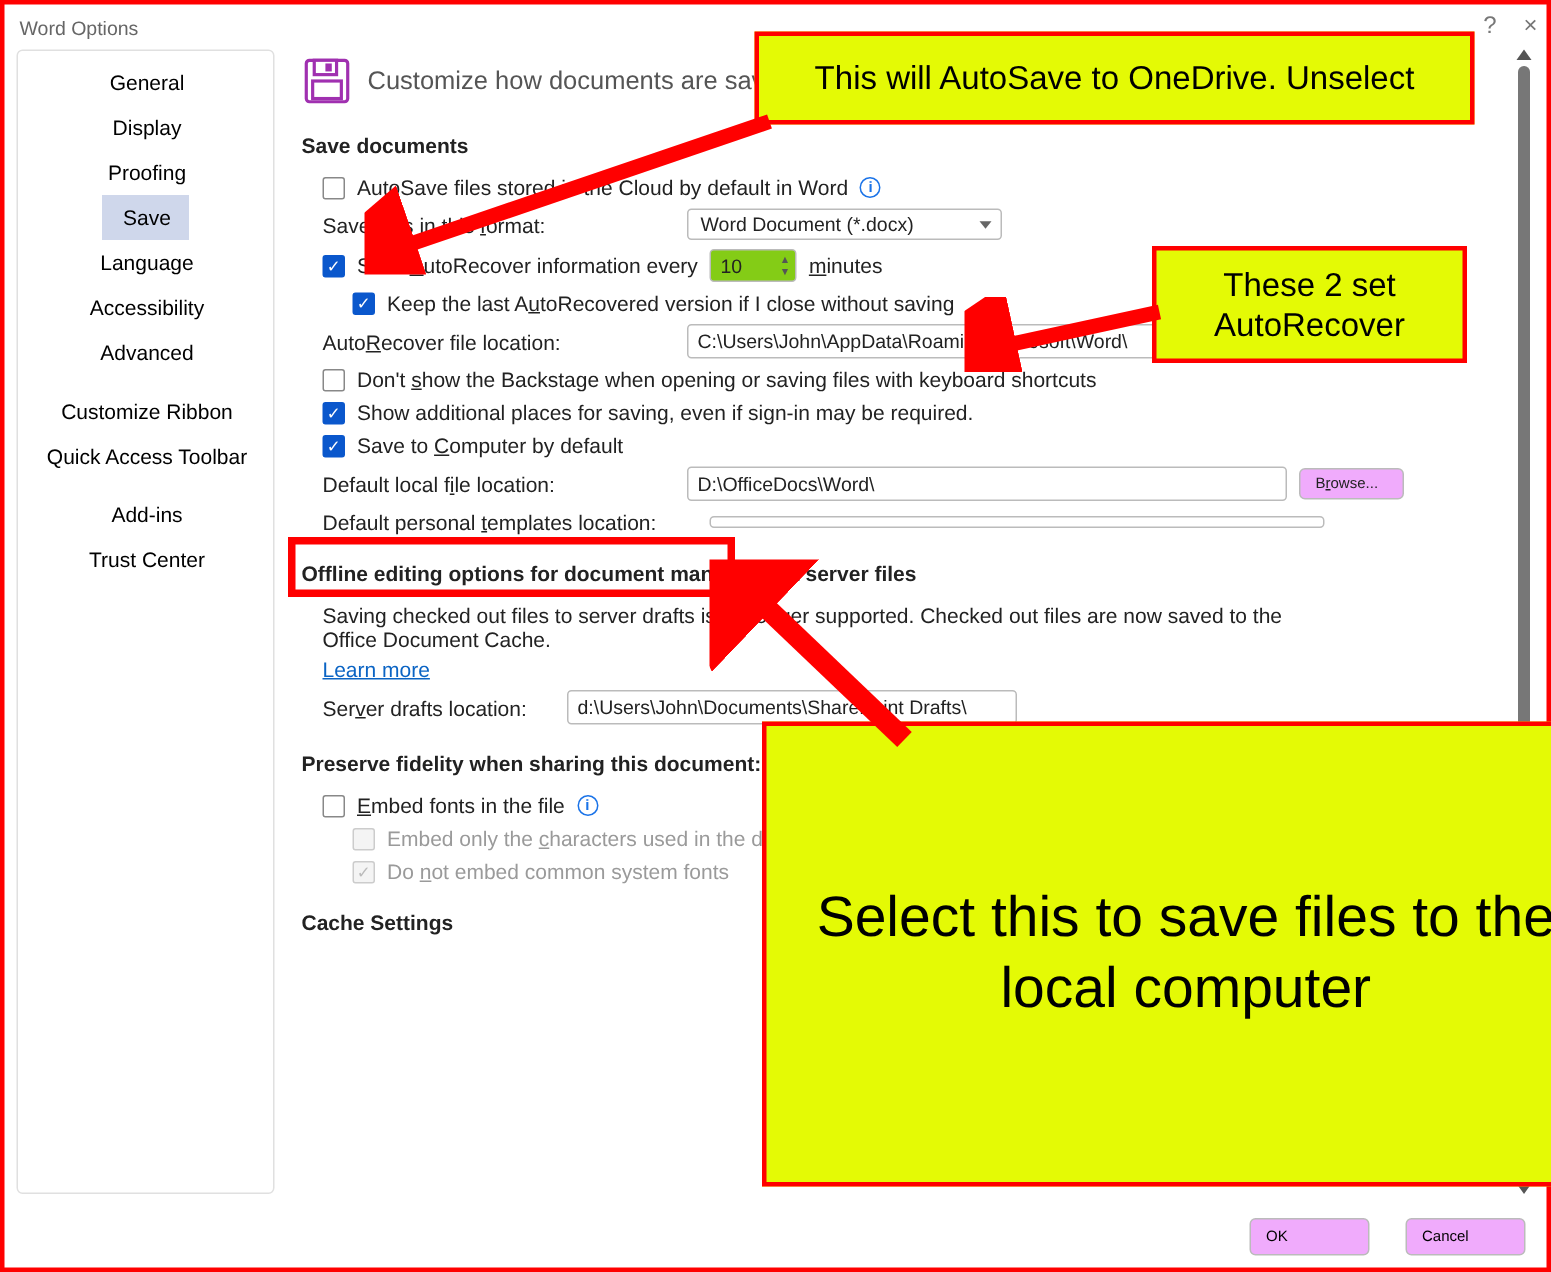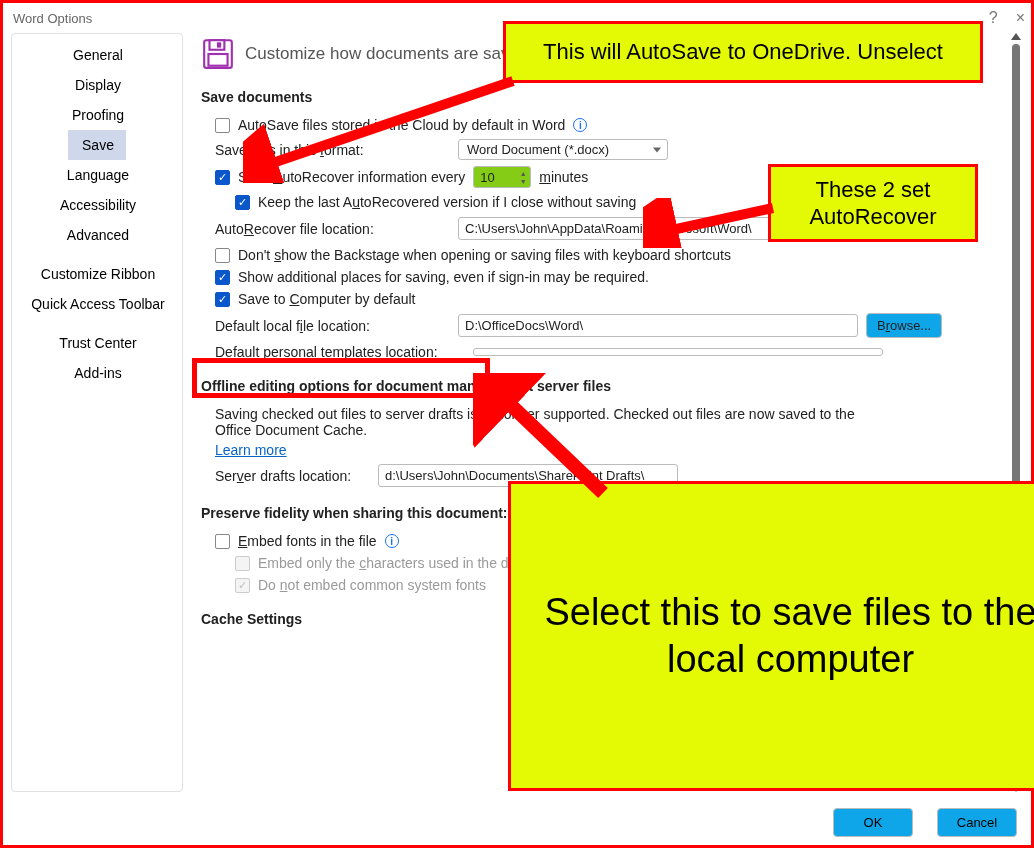--- a/index.html
+++ b/index.html
@@ -26,21 +26,21 @@
   .chk.disabled { border-color: #ccc; background: #f4f4f4; color:#bbb; }
   .chk.checked::after, .chk.disabled.checked::after { content: "✓"; }
   .u { text-decoration: underline; }
   .info-icon { width: 14px; height: 14px; border: 1px solid #1a73e8; color: #1a73e8; border-radius: 50%; display: inline-flex; align-items: center; justify-content: center; font-size: 10px; font-weight: bold; }
   .combo { border: 1px solid #bbb; border-radius: 3px; padding: 2px 24px 2px 8px; font-size: 13px; position: relative; min-width: 180px; background:#fff; }
   .combo::after { content: ""; position: absolute; right: 6px; top: 50%; width: 0; height: 0; border-left: 4px solid transparent; border-right: 4px solid transparent; border-top: 5px solid #666; transform: translateY(-50%); }
   .numspin { border: 1px solid #bbb; border-radius: 3px; width: 58px; height: 22px; display: flex; align-items: center; padding: 0 16px 0 6px; position: relative; font-size: 13px; background:#84cc16; }
   .numspin .up, .numspin .dn { position: absolute; right: 2px; width: 10px; height: 8px; font-size: 7px; color:#555; display:flex; align-items:center; justify-content:center; }
   .numspin .up { top: 2px; } .numspin .dn { bottom: 2px; }
   .textfield { border: 1px solid #bbb; border-radius: 3px; padding: 3px 6px; font-size: 13px; flex: 1; min-width: 60px; background:#fff; white-space: nowrap; overflow: hidden; }
-  .btn { border: 1px solid #bbb; border-radius: 4px; padding: 4px 10px; font-size: 13px; background: #0ea5e9; min-width: 70px; text-align: center; }
+  .btn { border: 1px solid #bbb; border-radius: 4px; padding: 4px 10px; font-size: 10px; background: #f0abfc; min-width: 70px; text-align: left; }
   .label-col { width: 235px; flex-shrink: 0; }
   .link { color: #0b64c4; text-decoration: underline; cursor: pointer; }
   .disabled-text { color: #9a9a9a; }
   .scrollbar { width: 14px; margin-left: 2px; display:flex; flex-direction:column; align-items:center; }
   .scrollbar .arrow { width:0;height:0;border-left:5px solid transparent;border-right:5px solid transparent; }
   .scrollbar .arrow.up { border-bottom:7px solid #555; margin-bottom:4px;}
   .scrollbar .arrow.down { border-top:7px solid #555; margin-top:4px;}
   .scrollbar .track { flex:1; width:8px; background:#eee; border-radius:4px; position:relative; }
   .scrollbar .thumb { position:absolute; top:0; width:8px; height:80%; background:#777; border-radius:4px; }
   .footer { display:flex; justify-content:flex-end; gap:10px; padding: 8px 14px 8px 0; }
@@ -71,22 +71,22 @@
       <div class="side-item">Display</div>
       <div class="side-item">Proofing</div>
       <div class="side-item selected">Save</div>
       <div class="side-item">Language</div>
       <div class="side-item">Accessibility</div>
       <div class="side-item">Advanced</div>
       <div class="side-sep"></div>
       <div class="side-item">Customize Ribbon</div>
       <div class="side-item">Quick Access Toolbar</div>
       <div class="side-sep"></div>
+      <div class="side-item">Add-ins</div>
       <div class="side-item">Trust Center</div>
-      <div class="side-item">Add-ins</div>
     </div>
 
     <div class="content-wrap">
     <div class="content">
       <div class="header-row">
         <svg class="save-icon" viewBox="0 0 32 32">
           <rect x="3" y="3" width="26" height="26" rx="2" fill="none" stroke="#a030b0" stroke-width="2"></rect>
           <rect x="8" y="3" width="14" height="9" fill="#fff" stroke="#a030b0" stroke-width="2"></rect>
           <rect x="15" y="5" width="4" height="5" fill="#a030b0"></rect>
           <rect x="7" y="16" width="18" height="11" fill="#fff" stroke="#a030b0" stroke-width="2"></rect>

